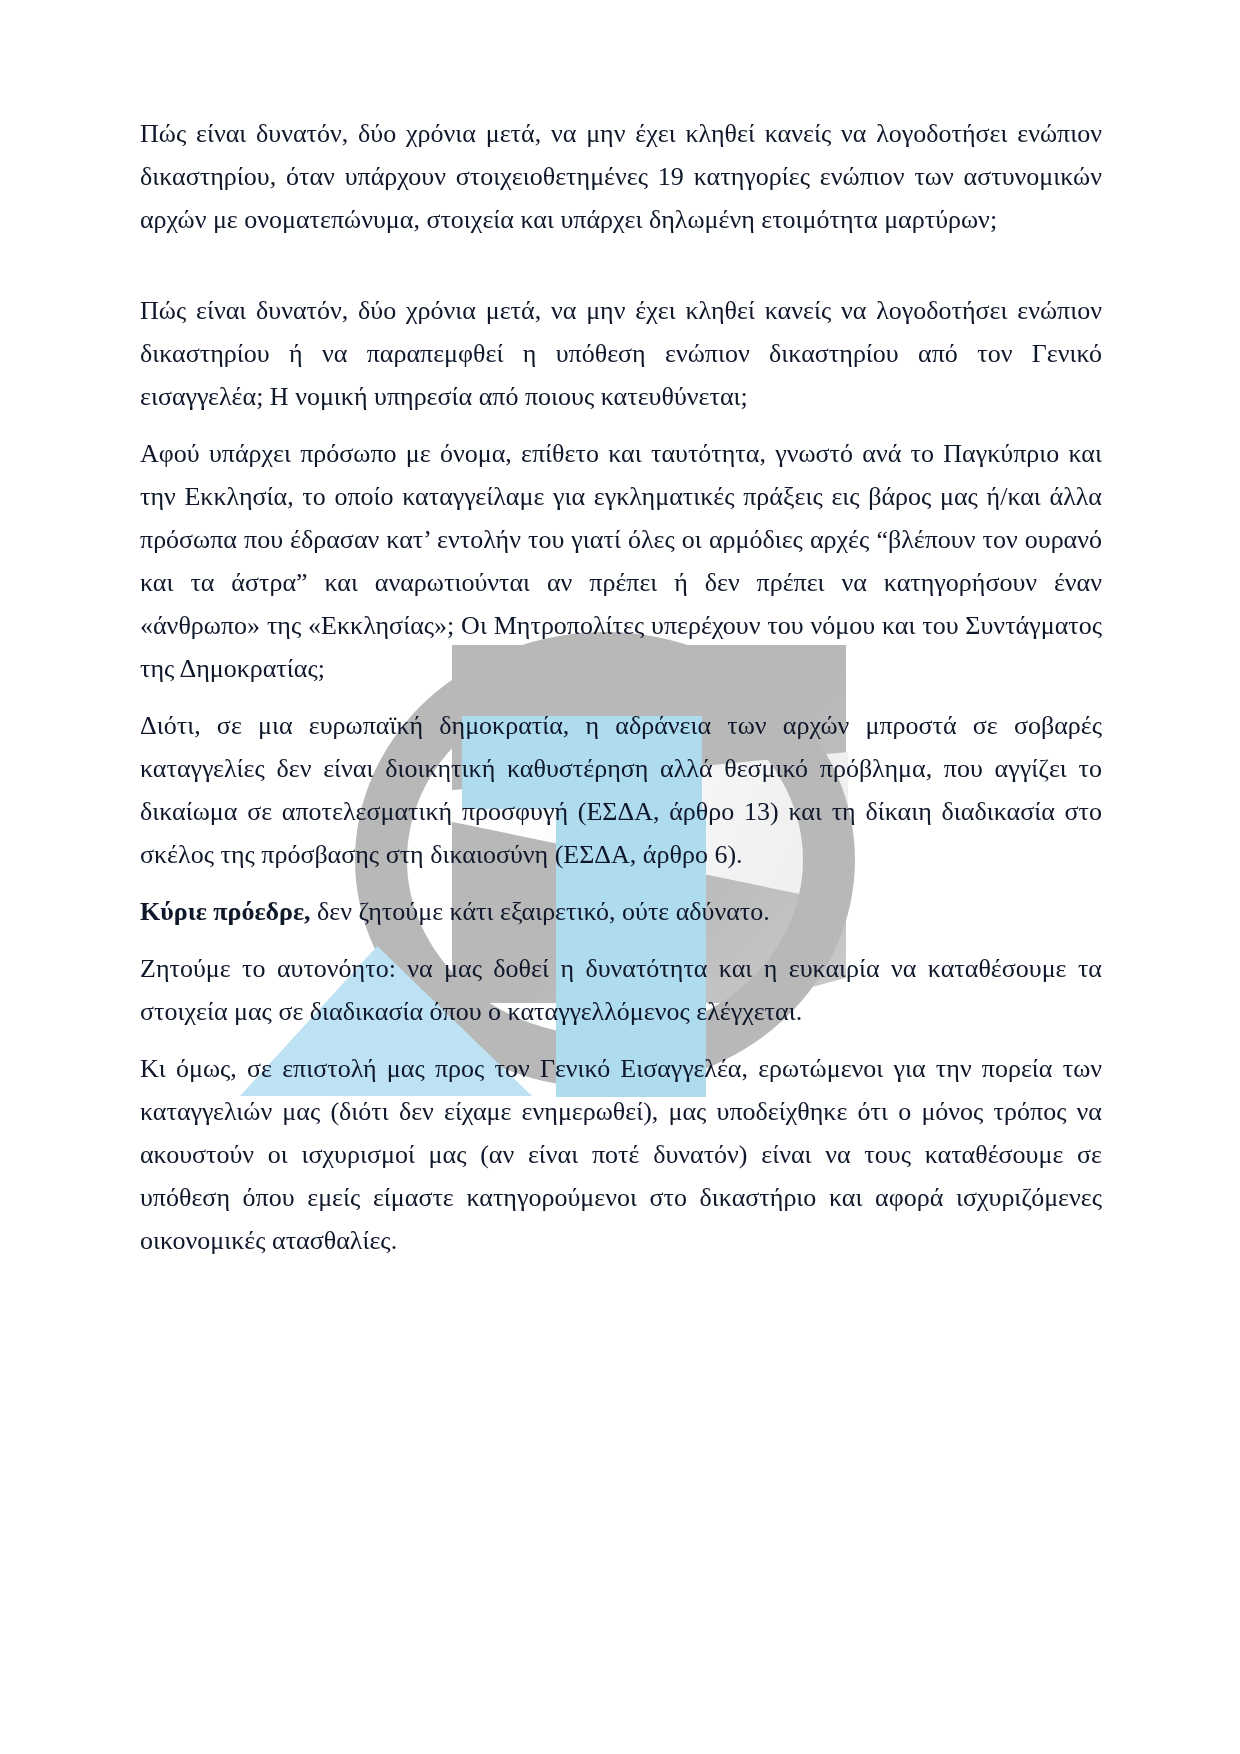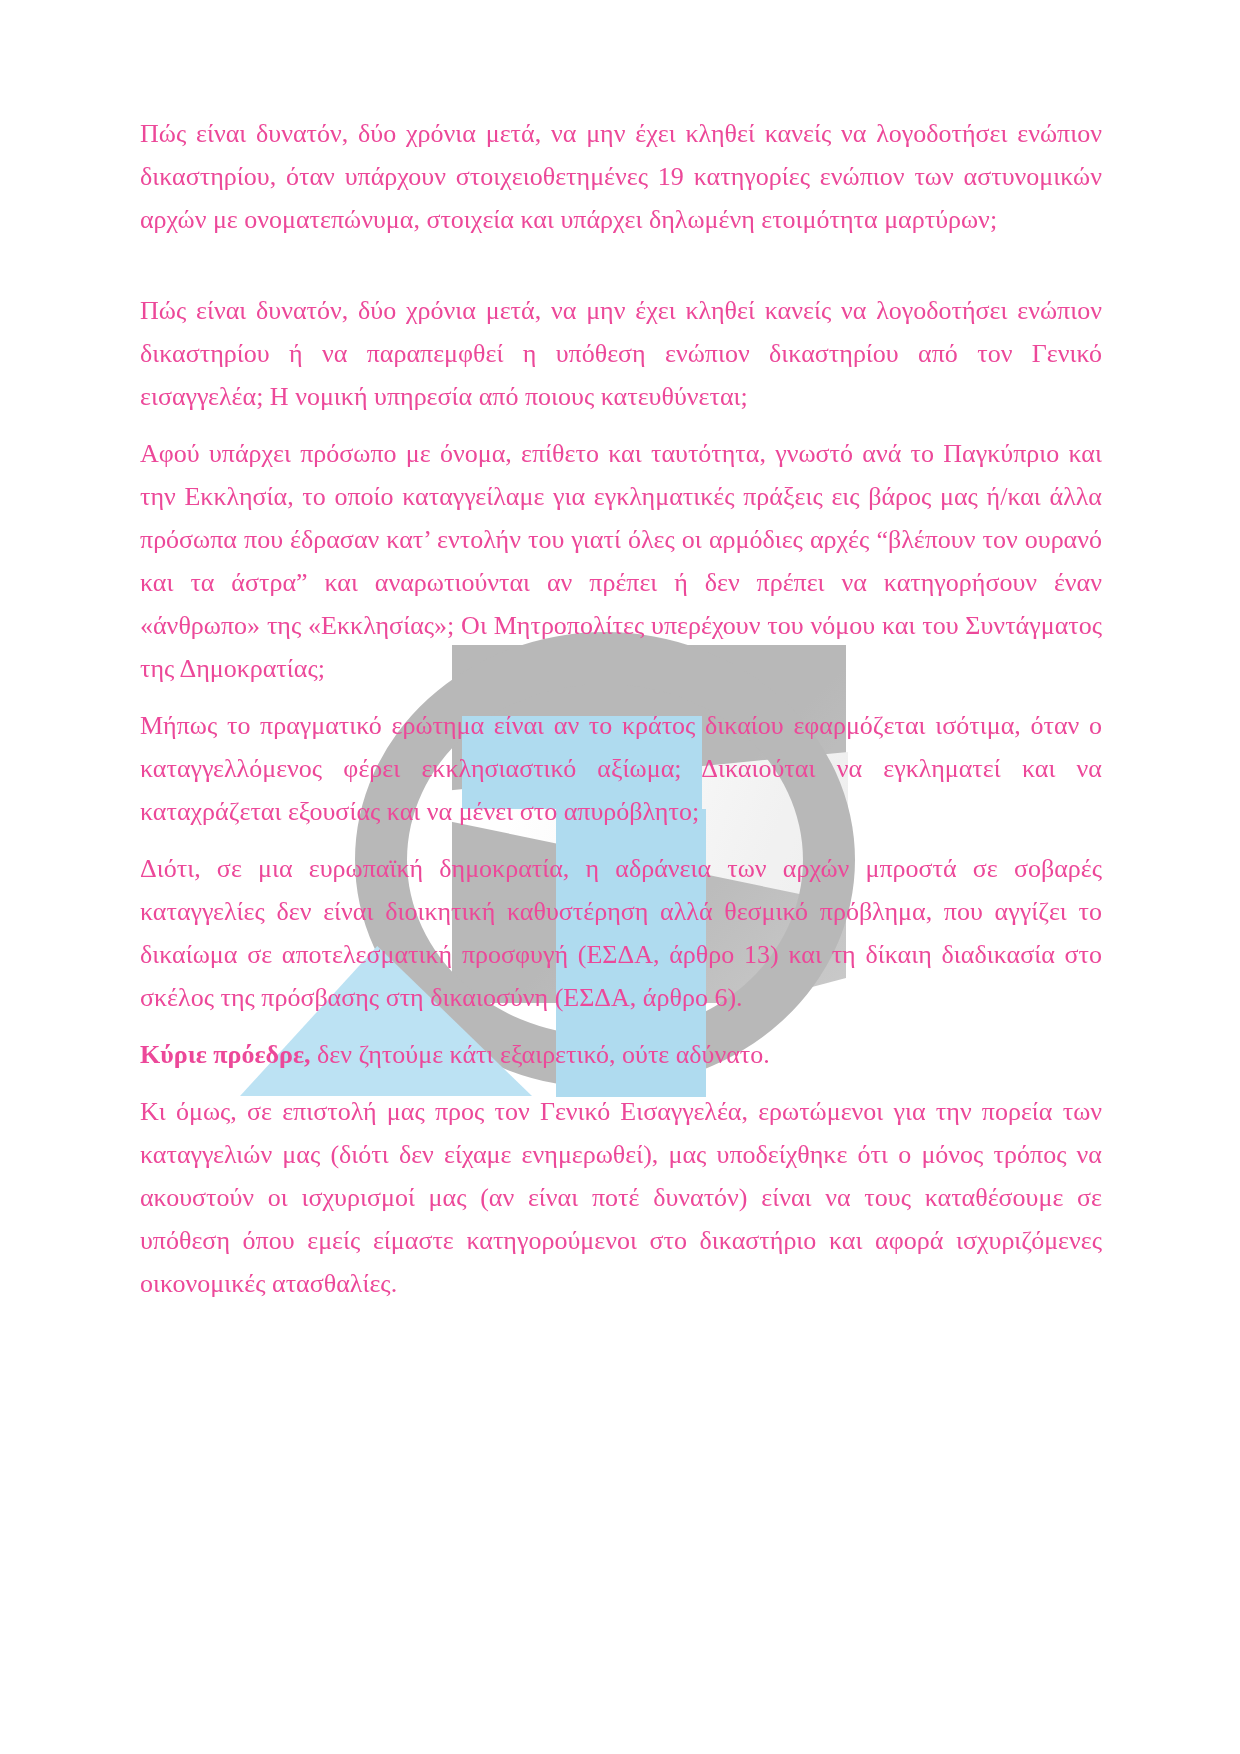--- a/index.html
+++ b/index.html
@@ -60,21 +60,21 @@
     background: var(--wm-blue-light);
     clip-path: polygon(47% 0, 100% 100%, 0 100%);
   }
 
   
   .content {
     position: absolute;
     left: 140px; top: 112px;
     width: 962px;
     z-index: 1;
-    color: #ec4899;
+    color: #0f172a;
     font-size: 26px;
     line-height: 43px;
     text-align: justify;
   }
   .content p { margin: 0 0 14px 0; }
   .content p.gap-after { margin-bottom: 48px; }
   .content b { font-weight: bold; }
 </style>
 </head>
 <body>
@@ -87,19 +87,19 @@
     <div class="wm-ring"></div>
     <div class="wm-tbar"></div>
     <div class="wm-tstem"></div>
     <div class="wm-triangle"></div>
   </div>
 
   <div class="content" id="doc-content">
       <p class="gap-after">Πώς είναι δυνατόν, δύο χρόνια μετά, να μην έχει κληθεί κανείς να λογοδοτήσει ενώπιον δικαστηρίου, όταν υπάρχουν στοιχειοθετημένες 19 κατηγορίες ενώπιον των αστυνομικών αρχών με ονοματεπώνυμα, στοιχεία και υπάρχει δηλωμένη ετοιμότητα μαρτύρων;</p>
       <p>Πώς είναι δυνατόν, δύο χρόνια μετά, να μην έχει κληθεί κανείς να λογοδοτήσει ενώπιον δικαστηρίου ή να παραπεμφθεί η υπόθεση ενώπιον δικαστηρίου από τον Γενικό εισαγγελέα; Η νομική υπηρεσία από ποιους κατευθύνεται;</p>
       <p>Αφού υπάρχει πρόσωπο με όνομα, επίθετο και ταυτότητα, γνωστό ανά το Παγκύπριο και την Εκκλησία, το οποίο καταγγείλαμε για εγκληματικές πράξεις εις βάρος μας ή/και άλλα πρόσωπα που έδρασαν κατ’ εντολήν του γιατί όλες οι αρμόδιες αρχές “βλέπουν τον ουρανό και τα άστρα” και αναρωτιούνται αν πρέπει ή δεν πρέπει να κατηγορήσουν έναν «άνθρωπο» της «Εκκλησίας»; Οι Μητροπολίτες υπερέχουν του νόμου και του Συντάγματος της Δημοκρατίας;</p>
-      <p>Μήπως το πραγματικό ερώτημα είναι αν το κράτος δικαίου εφαρμόζεται ισότιμα, όταν ο καταγγελλόμενος φέρει εκκλησιαστικό αξίωμα; Δικαιούται να εγκληματεί και να καταχράζεται εξουσίας και να μένει στο απυρόβλητο;</p>
       <p>Διότι, σε μια ευρωπαϊκή δημοκρατία, η αδράνεια των αρχών μπροστά σε σοβαρές καταγγελίες δεν είναι διοικητική καθυστέρηση αλλά θεσμικό πρόβλημα, που αγγίζει το δικαίωμα σε αποτελεσματική προσφυγή (ΕΣΔΑ, άρθρο 13) και τη δίκαιη διαδικασία στο σκέλος της πρόσβασης στη δικαιοσύνη (ΕΣΔΑ, άρθρο 6).</p>
       <p><b>Κύριε πρόεδρε,</b> δεν ζητούμε κάτι εξαιρετικό, ούτε αδύνατο.</p>
+      <p>Ζητούμε το αυτονόητο: να μας δοθεί η δυνατότητα και η ευκαιρία να καταθέσουμε τα στοιχεία μας σε διαδικασία όπου ο καταγγελλόμενος ελέγχεται.</p>
       <p>Κι όμως, σε επιστολή μας προς τον Γενικό Εισαγγελέα, ερωτώμενοι για την πορεία των καταγγελιών μας (διότι δεν είχαμε ενημερωθεί), μας υποδείχθηκε ότι ο μόνος τρόπος να ακουστούν οι ισχυρισμοί μας (αν είναι ποτέ δυνατόν) είναι να τους καταθέσουμε σε υπόθεση όπου εμείς είμαστε κατηγορούμενοι στο δικαστήριο και αφορά ισχυριζόμενες οικονομικές ατασθαλίες.</p>
     </div>
 
 </div>
 
 </body></html>

